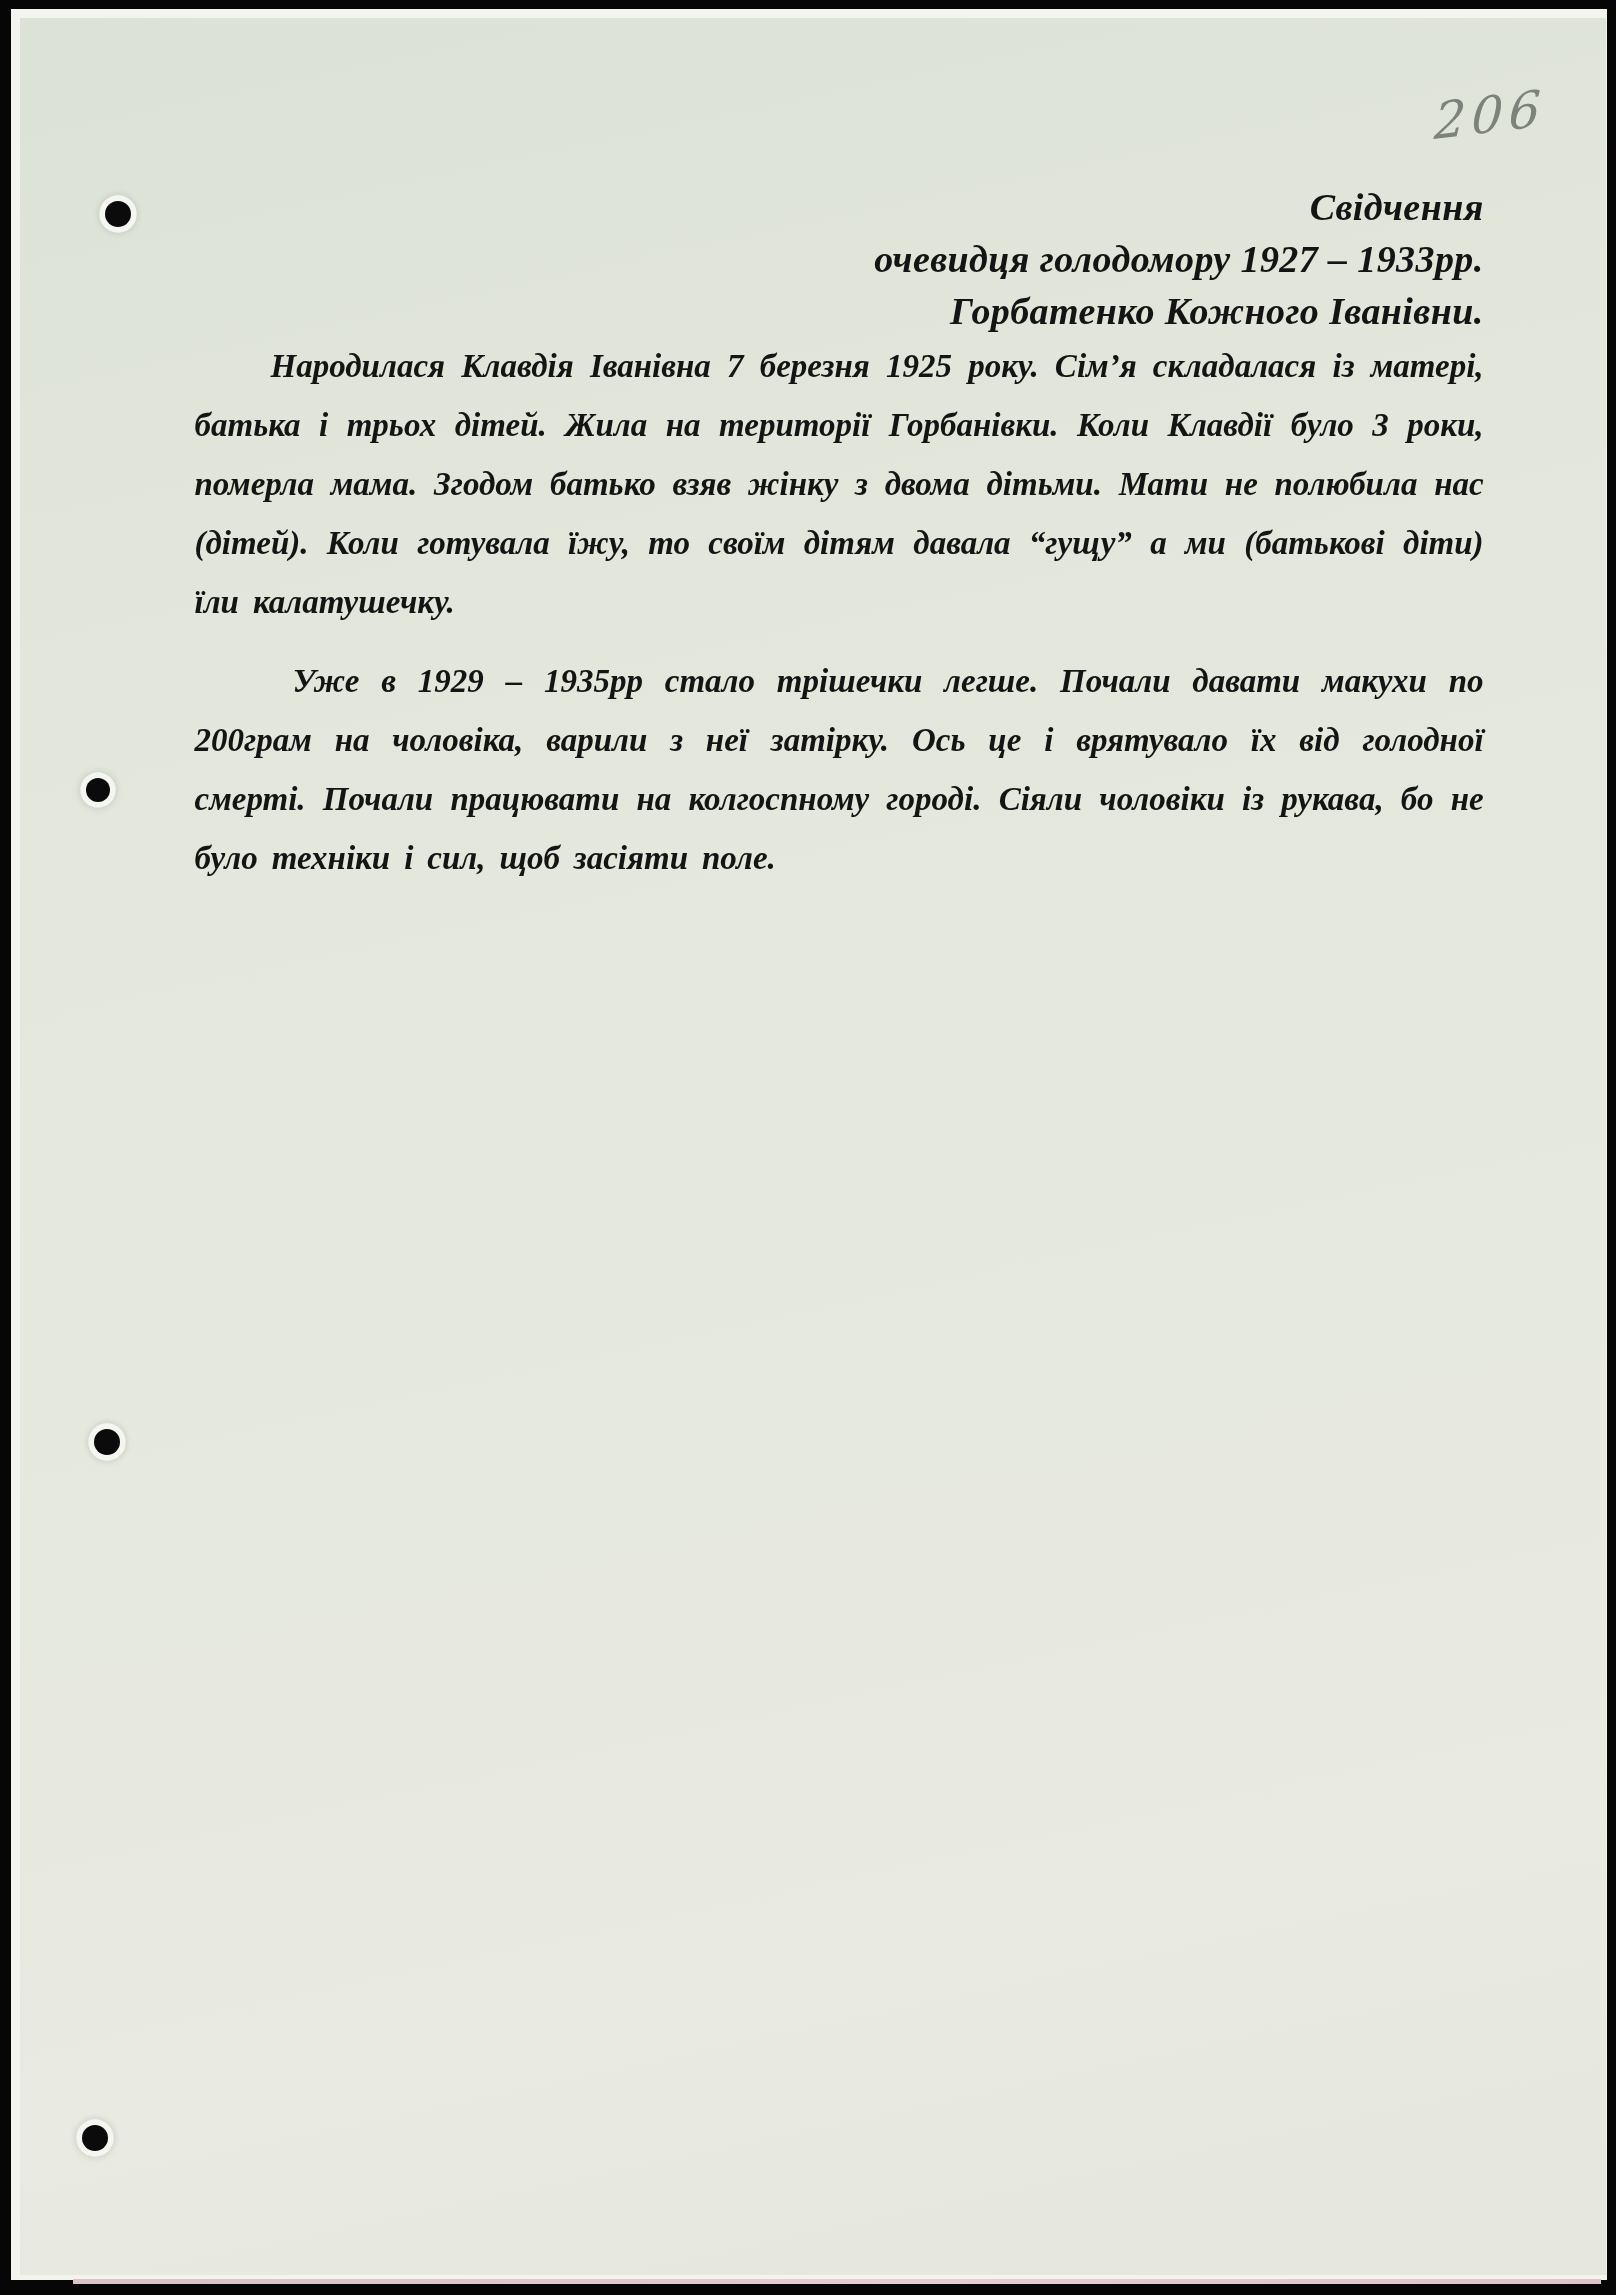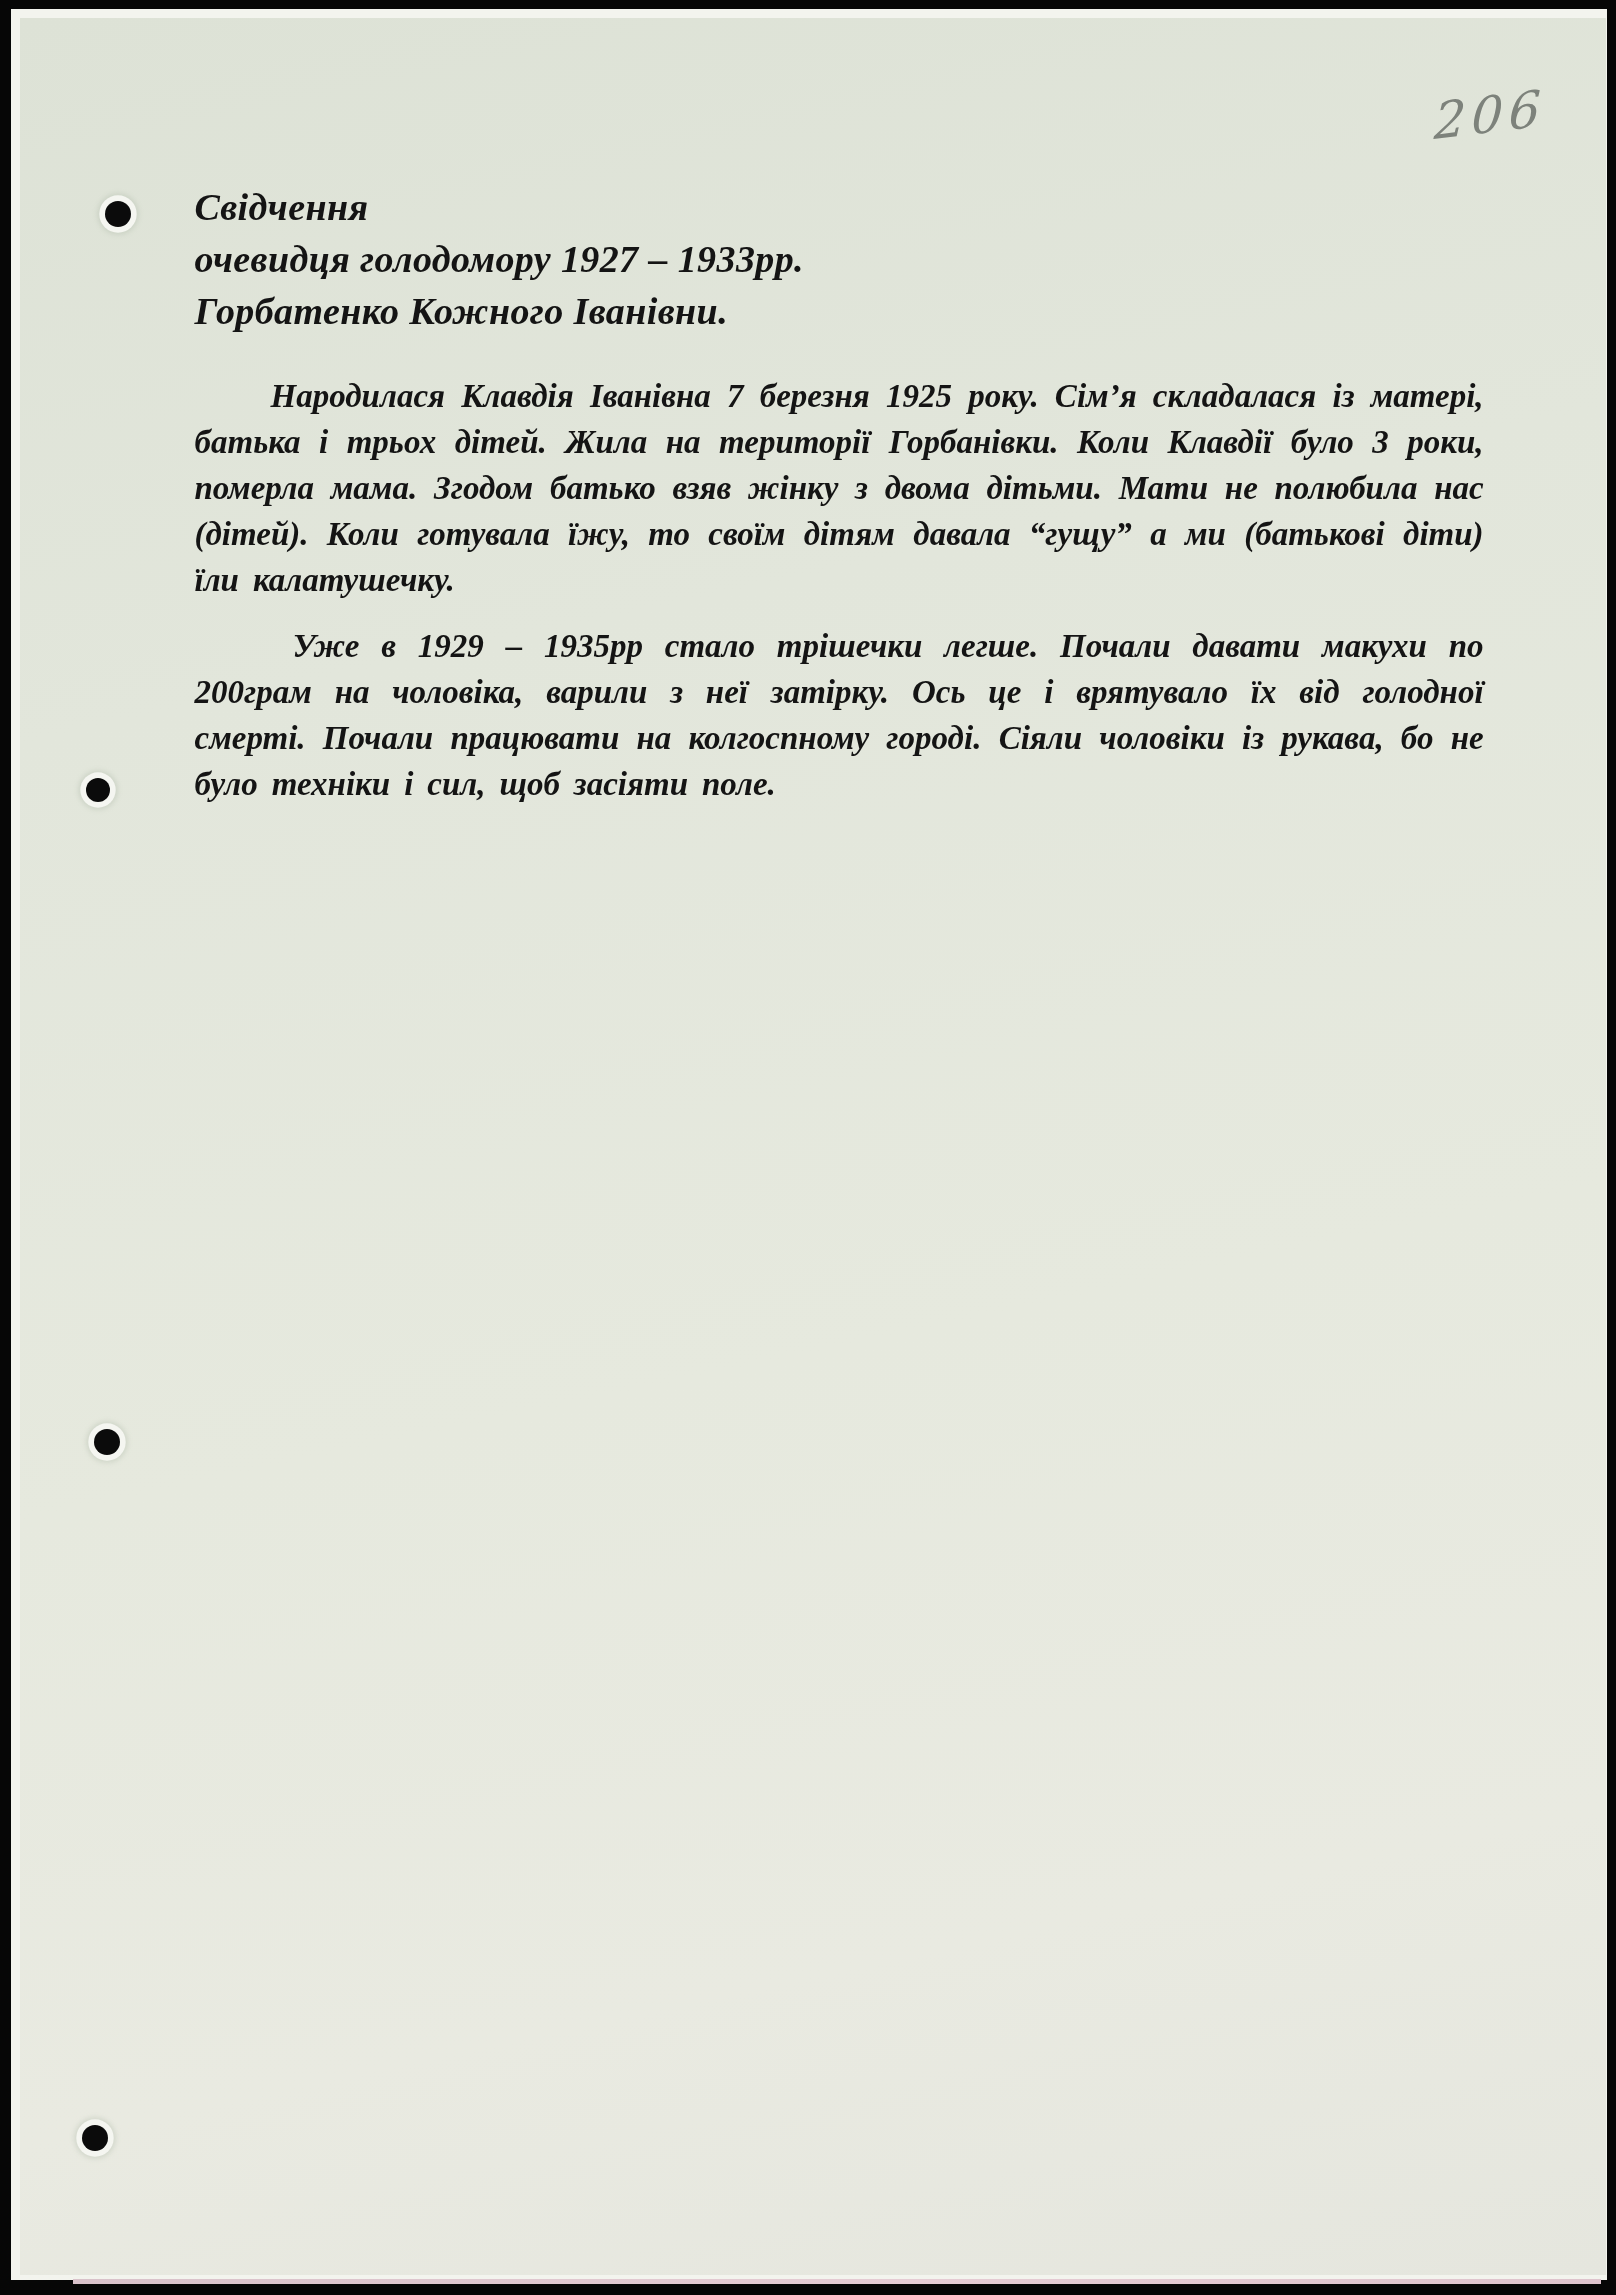--- a/index.html
+++ b/index.html
@@ -63,33 +63,32 @@
     z-index: 2;
   }
 
   .content {
     position: absolute;
     left: 175px; right: 122px; top: 163px;
     color: #141414;
     z-index: 2;
   }
   .doc-title {
-    text-align: left;
+    text-align: right;
     font-weight: bold;
     font-style: italic;
     font-size: 38px;
     line-height: 52px;
-    margin-bottom: 36px;
     letter-spacing: 0.4px;
   }
   .body-text p {
     font-weight: bold;
     font-style: italic;
     font-size: 33px;
-    line-height: 46px;
+    line-height: 59px;
     text-align: justify;
     text-indent: 76px;
     word-spacing: 5.7px;
     margin: 0 0 20.3px 0;
   }
   .body-text p:last-child { text-indent: 98px; }
 </style>
 </head>
 <body>
 

